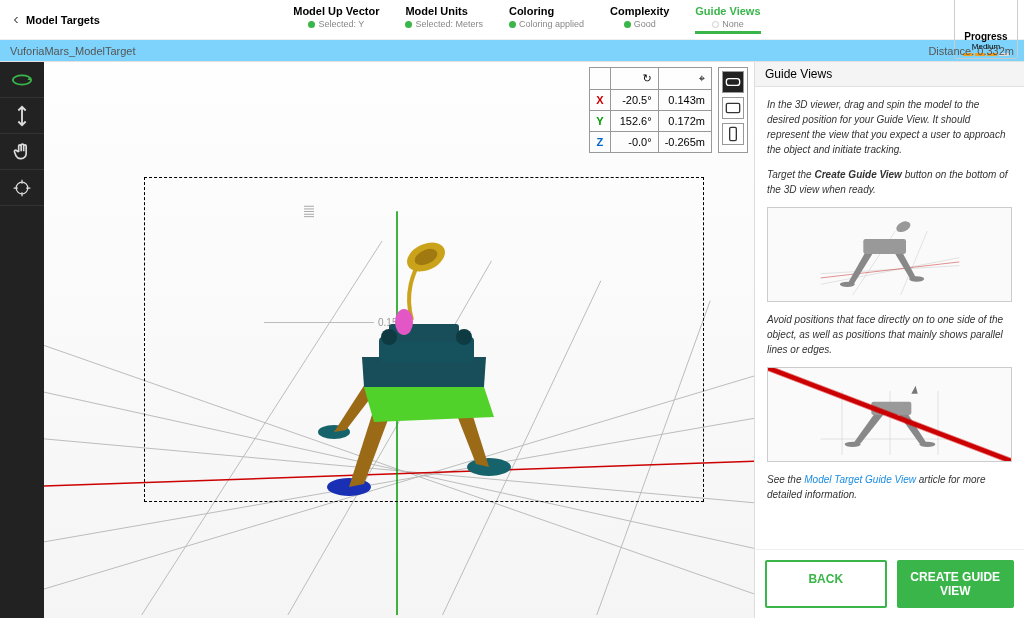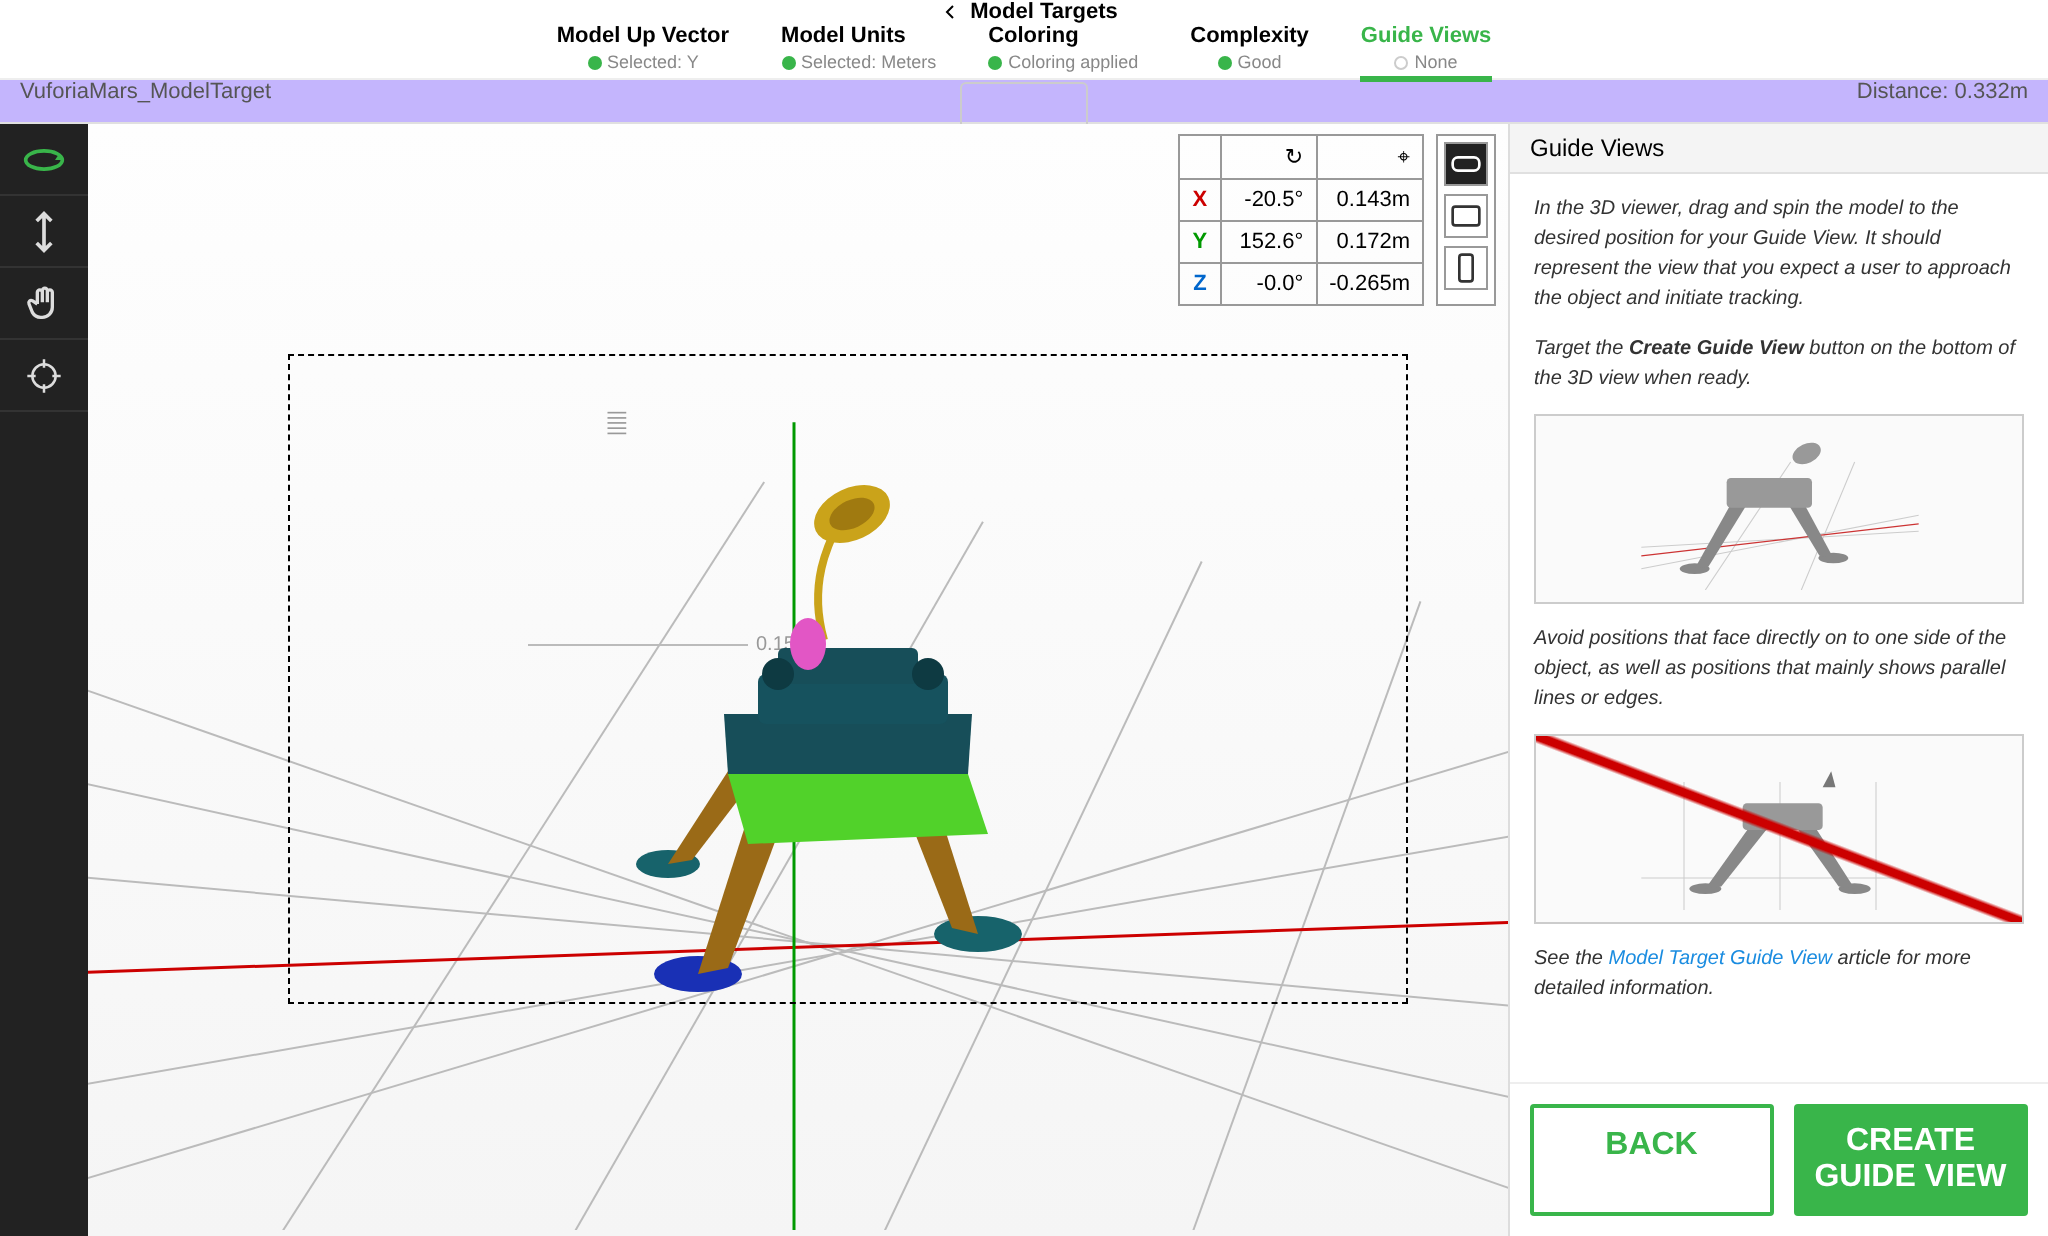--- a/index.html
+++ b/index.html
@@ -1,35 +1,35 @@
 <!DOCTYPE html>
 <html><head>
 <meta charset="utf-8">
 <style>
   * { box-sizing: border-box; margin: 0; padding: 0; font-family: Arial, Helvetica, sans-serif; }
   body { width: 1024px; height: 618px; overflow: hidden; background: #fff; position: relative; }
 
   
-  .topbar { height: 40px; display: flex; align-items: center; padding: 0 6px; border-bottom: 1px solid #eee; flex-direction: column; }
+  .topbar { height: 40px; display: flex; align-items: center; padding: 0 6px; border-bottom: 1px solid #eee; }
   .back-link { display: flex; align-items: center; gap: 4px; font-size: 11px; font-weight: bold; cursor: pointer; padding-left:4px;}
   .steps { flex: 1; display: flex; justify-content: center; gap: 26px; }
   .step { text-align: left; font-size: 11px; }
   .step .title { font-weight: bold; margin-bottom: 2px; }
   .step .status { font-size: 9px; color: #888; display: flex; align-items: center; justify-content: center; gap: 3px; }
   .step.active .title { color: #39b54a; }
   .step.active { border-bottom: 3px solid #39b54a; padding-bottom: 2px; }
   .dot { width: 7px; height: 7px; border-radius: 50%; display: inline-block; }
   .dot.green { background: #39b54a; }
   .dot.grey { border: 1px solid #ccc; }
   .progress { border: 1px solid #ccc; border-radius: 3px; padding: 2px 8px; font-size: 10px; text-align: center; }
   .progress .pbar { display:flex; gap:2px; margin-top:2px;}
   .progress .pbar span { width:10px; height:3px; background:#f0a020; display:block;}
   .progress .pbar span.off { background:#ddd;}
 
-  .crumb { height: 22px; background:#c4b5fd; border-bottom:1px solid #e0e0e0; font-size: 11px; display:flex; align-items:flex-start; padding:0 10px; justify-content:space-between; color:#555;gap:24px;}
+  .crumb { height: 22px; background:#7dd3fc; border-bottom:1px solid #e0e0e0; font-size: 11px; display:flex; align-items:center; padding:0 10px; justify-content:space-between; color:#555;gap:24px;}
 
   
   .main { position:absolute; top:62px; bottom:0; left:0; right:0; display:flex; }
   .left-tools { width:44px; background:#222; display:flex; flex-direction:column; }
   .left-tools .tool { height:36px; display:flex; align-items:center; justify-content:center; color:#eee; cursor:pointer; border-bottom:1px solid #333;}
   .left-tools .tool.active svg { stroke:#39b54a;}
 
   .viewport { flex:1; position:relative; background:linear-gradient(#fefefe,#f5f5f5); overflow:hidden;}
   .grid { position:absolute; left:0; right:0; top:0; bottom:0;}
   .dashed-box { position:absolute; top:115px; left:100px; width:560px; height:325px; border:1.5px dashed #000; }
@@ -50,21 +50,21 @@
   .model { position:absolute; left:250px; top:180px; width:260px; height:260px; }
 
   
   .right-panel { width:270px; border-left:1px solid #ddd; display:flex; flex-direction:column; }
   .right-panel .head { background:#f4f4f4; padding:5px 10px; font-size:12px; border-bottom:1px solid #e0e0e0;}
   .right-panel .body { flex:1; overflow:auto; padding:10px 12px; font-size:10px; line-height:1.5; color:#333;font-style:italic;}
   .right-panel .body p { margin-bottom:10px; }
   .example { border:1px solid #ccc; width:100%; height:95px; margin-bottom:10px; position:relative; background:#fafafa; display:flex; align-items:center; justify-content:center;}
   .example.bad::after { content:""; position:absolute; left:0; right:0; top:0; bottom:0; background:linear-gradient(to top right, transparent 48%, #c00 49%, #c00 51%, transparent 52%);}
   .right-panel .foot { padding:10px; display:flex; gap:10px; border-top:1px solid #eee;}
-  .btn { flex:1; padding:10px 0; text-align:center; font-size:16px; font-weight:bold; border-radius:2px; cursor:pointer;}
+  .btn { flex:1; padding:10px 0; text-align:center; font-size:12px; font-weight:bold; border-radius:2px; cursor:pointer;}
   .btn.outline { border:2px solid #39b54a; color:#39b54a; background:#fff;}
   .btn.solid { background:#39b54a; color:#fff;}
 
   a.link { color:#1a8ce0; text-decoration:none;}
 </style>
 </head>
 <body>
 
 <div class="topbar">
   <div class="back-link">

